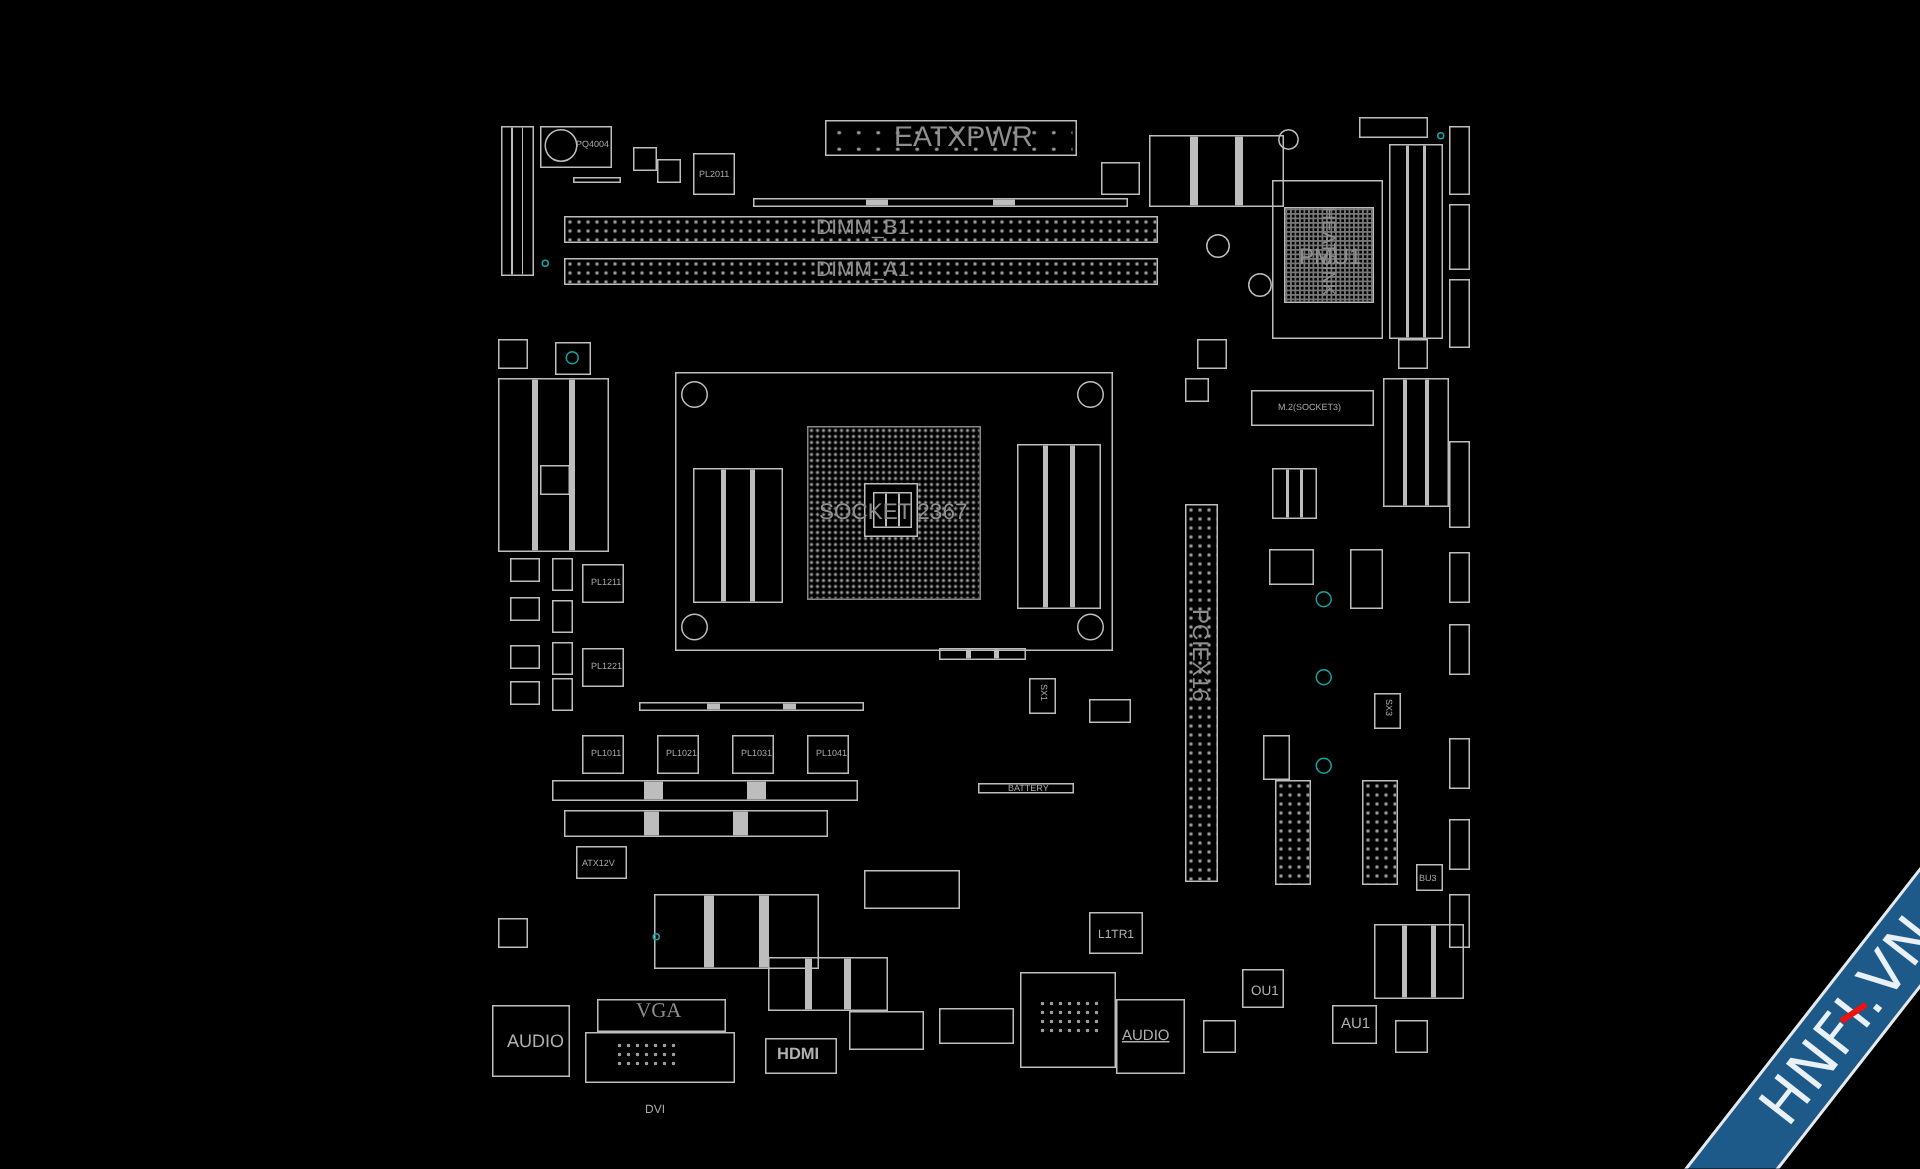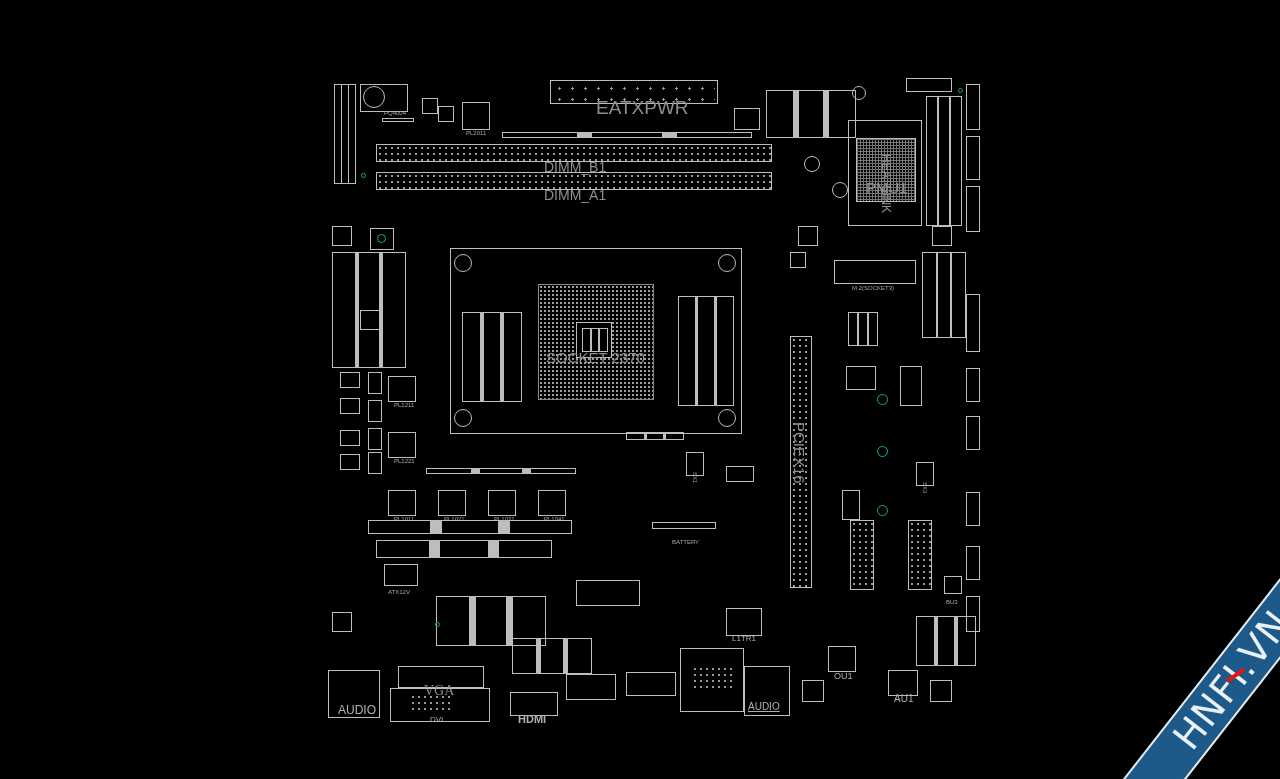--- a/index.html
+++ b/index.html
@@ -1,21 +1,21 @@
 <!DOCTYPE html>
 <html><head>
   <meta charset="utf-8">
   <style>
     html,body{margin:0;padding:0;background:#000;}
     body{width:1280px;height:779px;position:relative;overflow:hidden;font-family:"Liberation Sans",sans-serif;color:#cfcfcf;}
     .board{position:absolute;left:326px;top:76px;width:660px;height:650px;}
     .o{position:absolute;border:1px solid #bdbdbd;box-sizing:border-box;}
     .c{position:absolute;border:1px solid #bdbdbd;border-radius:50%;box-sizing:border-box;}
     .teal{position:absolute;border:1px solid #1aa3a3;border-radius:50%;box-sizing:border-box;}
-    .lbl{position:absolute;color:#9a9a9a;white-space:nowrap;line-height:1;margin-top:16px;}
+    .lbl{position:absolute;color:#9a9a9a;white-space:nowrap;line-height:1;}
     .big{color:#8e8e8e;font-size:19px;letter-spacing:0px;}
     .sm{font-size:6px;color:#a8a8a8;}
     .md{font-size:10px;color:#b0b0b0;}
     .pins{position:absolute;box-sizing:border-box;border:1px solid #bdbdbd;
       background-image:radial-gradient(circle,#9a9a9a 1px,transparent 1.4px);background-size:6px 6px;}
     .bga{position:absolute;box-sizing:border-box;border:1px solid #888;
       background-image:radial-gradient(circle,#a0a0a0 0.9px,transparent 1.2px);background-size:4px 4px;}
     .grid{position:absolute;box-sizing:border-box;border:1px solid #bbb;
       background-image:linear-gradient(#777 1px,transparent 1px),linear-gradient(90deg,#777 1px,transparent 1px);background-size:3px 3px;}
     .smd{position:absolute;box-sizing:border-box;border:1px solid #bdbdbd;
@@ -78,21 +78,21 @@
   <div class="o" style="left:606px;top:150px;width:20px;height:20px;"></div>
 
   <div class="o" style="left:124px;top:172px;width:292px;height:186px;"></div>
   <div class="c" style="left:128px;top:178px;width:18px;height:18px;"></div>
   <div class="c" style="left:392px;top:178px;width:18px;height:18px;"></div>
   <div class="c" style="left:128px;top:333px;width:18px;height:18px;"></div>
   <div class="c" style="left:392px;top:333px;width:18px;height:18px;"></div>
   <div class="bga" style="left:212px;top:208px;width:116px;height:116px;"></div>
   <div class="o" style="left:250px;top:246px;width:36px;height:36px;background:#000;"></div>
   <div class="smd" style="left:256px;top:252px;width:26px;height:24px;"></div>
-  <div class="lbl big" style="left:220px;top:258px;font-size:15px;">SOCKET 2370</div>
+  <div class="lbl big" style="left:220px;top:258px;font-size:15px;">SOCKET 2367</div>
   <div class="smd" style="left:136px;top:236px;width:60px;height:90px;"></div>
   <div class="smd" style="left:352px;top:220px;width:56px;height:110px;"></div>
   <div class="smd" style="left:300px;top:356px;width:58px;height:8px;"></div>
 
   <div class="o" style="left:62px;top:300px;width:28px;height:26px;"></div>
   <div class="lbl sm" style="left:68px;top:310px;">PL1211</div>
   <div class="o" style="left:62px;top:356px;width:28px;height:26px;"></div>
   <div class="lbl sm" style="left:68px;top:366px;">PL1221</div>
   <div class="smd" style="left:6px;top:176px;width:74px;height:116px;"></div>
   <div class="o" style="left:34px;top:234px;width:20px;height:20px;"></div>
@@ -167,21 +167,21 @@
   <div class="o" style="left:476px;top:604px;width:22px;height:22px;"></div>
   <div class="o" style="left:604px;top:604px;width:22px;height:22px;"></div>
   <div class="smd" style="left:590px;top:540px;width:60px;height:50px;"></div>
 
   <div class="o" style="left:2px;top:594px;width:52px;height:48px;"></div>
   <div class="lbl md" style="left:12px;top:612px;font-size:12px;">AUDIO</div>
   <div class="o" style="left:72px;top:590px;width:86px;height:22px;"></div>
   <div class="lbl big" style="left:98px;top:592px;font-size:14px;font-family:Liberation Serif, serif;">VGA</div>
   <div class="o" style="left:64px;top:612px;width:100px;height:34px;"></div>
   <div class="pins" style="left:84px;top:618px;width:42px;height:18px;border:none;"></div>
-  <div class="lbl sm" style="left:104px;top:624px;font-size:8px;">DVI</div>
+  <div class="lbl sm" style="left:104px;top:660px;font-size:8px;">DVI</div>
   <div class="o" style="left:184px;top:616px;width:48px;height:24px;"></div>
   <div class="lbl md" style="left:192px;top:622px;font-size:11px;font-weight:bold;">HDMI</div>
   <div class="o" style="left:240px;top:598px;width:50px;height:26px;"></div>
   <div class="o" style="left:300px;top:596px;width:50px;height:24px;"></div>
   <div class="o" style="left:354px;top:572px;width:64px;height:64px;"></div>
   <div class="pins" style="left:366px;top:590px;width:40px;height:24px;border:none;"></div>
   <div class="o" style="left:418px;top:590px;width:46px;height:50px;"></div>
   <div class="lbl md" style="left:422px;top:610px;font-size:10px;text-decoration:underline;">AUDIO</div>
 </div>
 

